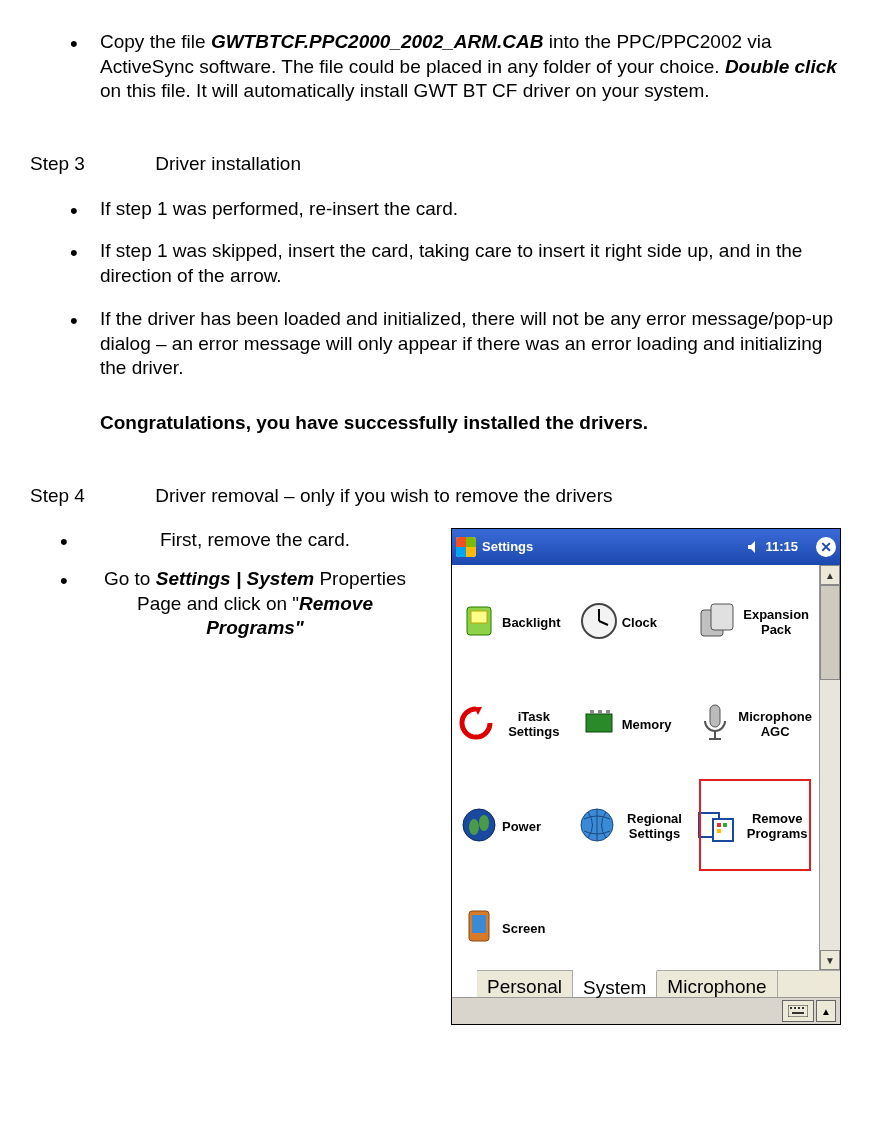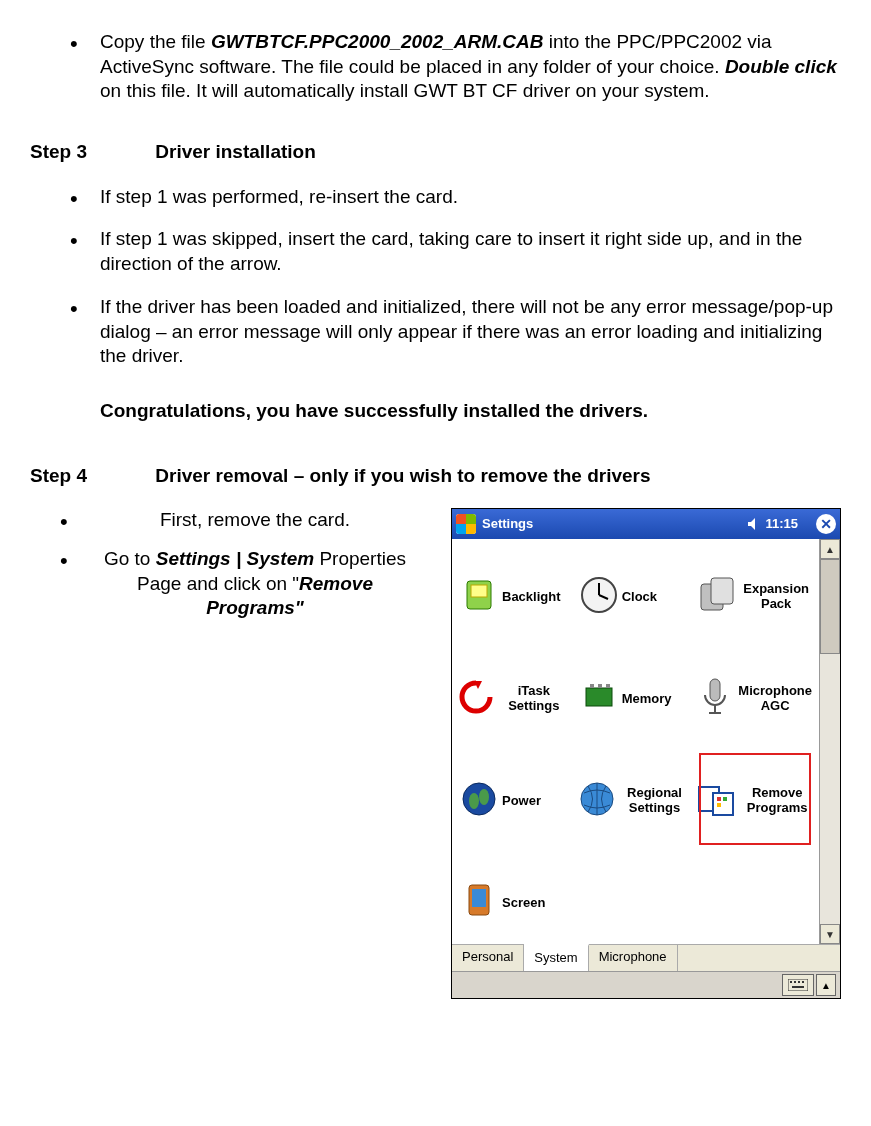--- a/index.html
+++ b/index.html
@@ -9,21 +9,21 @@
     padding: 30px 30px 30px 30px;
     width: 811px;
     color: #000;
     line-height: 1.3;
   }
   ul.doc-list { list-style: none; padding-left: 40px; margin: 0 0 30px 0; }
   ul.doc-list > li { position: relative; padding-left: 30px; margin-bottom: 18px; }
   ul.doc-list > li::before {
     content: "•"; position: absolute; left: 0; top: 0; font-size: 22px;
   }
-  .step-heading { font-weight: bold; margin: 36px 0 20px 0; }
+  .step-heading { font-weight: normal; margin: 48px 0 20px 0; }
   .step-heading .step-num { display: inline-block; width: 120px; }
   .boldit { font-weight: bold; font-style: italic; }
   .congrats { font-weight: bold; margin-left: 70px; margin-top: 18px; margin-bottom: 40px; }
 
   .step4-wrap { display: flex; align-items: flex-start; }
   .step4-text { flex: 0 0 390px; }
   .step4-text ul.doc-list { padding-left: 30px; }
   .step4-text ul.doc-list > li { margin-bottom: 14px; text-align: center; }
 
   
@@ -33,21 +33,21 @@
     box-sizing: border-box;
     font-family: Tahoma, sans-serif;
     font-size: 13px;
     margin-left: auto;
   }
   .ppc-titlebar {
     background: linear-gradient(to bottom,#3a6ad6,#1b49b0);
     color: #fff;
     display: flex;
     align-items: center;
-    height: 30px;
+    height: 36px;
     padding: 0 4px;
   }
   .ppc-titlebar .win-flag {
     width: 20px; height: 20px; background:#fff; border-radius:3px;
     display:flex; flex-wrap:wrap; overflow:hidden; margin-right:6px;
   }
   .ppc-titlebar .win-flag span { width:50%; height:50%; }
   .wf1{background:#f25022;} .wf2{background:#7fba00;}
   .wf3{background:#00a4ef;} .wf4{background:#ffb900;}
   .ppc-title { font-weight: bold; flex:1; }
@@ -79,21 +79,22 @@
   }
   .ppc-item .iconbox {
     width:46px; height:46px; display:flex; align-items:center; justify-content:center;
     margin-bottom:4px;
   }
   .ppc-item .lbl { line-height:1.15; }
   .ppc-item.highlight { outline:2px solid #e02020; outline-offset:-6px; }
 
   .ppc-tabs {
     display:flex; height:26px; background:#ece9d8; border-top:1px solid #aaa;
-    font-size:13px;
+    font-size:19px;
+    margin-left:25px;
   }
   .ppc-tab {
     padding: 4px 10px 0 10px; border-right:1px solid #aaa; cursor:pointer;
     background:#ece9d8;
   }
   .ppc-tab.active { background:#fff; border-top:2px solid #fff; margin-top:-1px; font-weight:normal;}
   .ppc-bottom {
     height:26px; background:#d9d5cc; display:flex; justify-content:flex-end;
     align-items:center; padding:0 4px; border-top:1px solid #999;
   }

